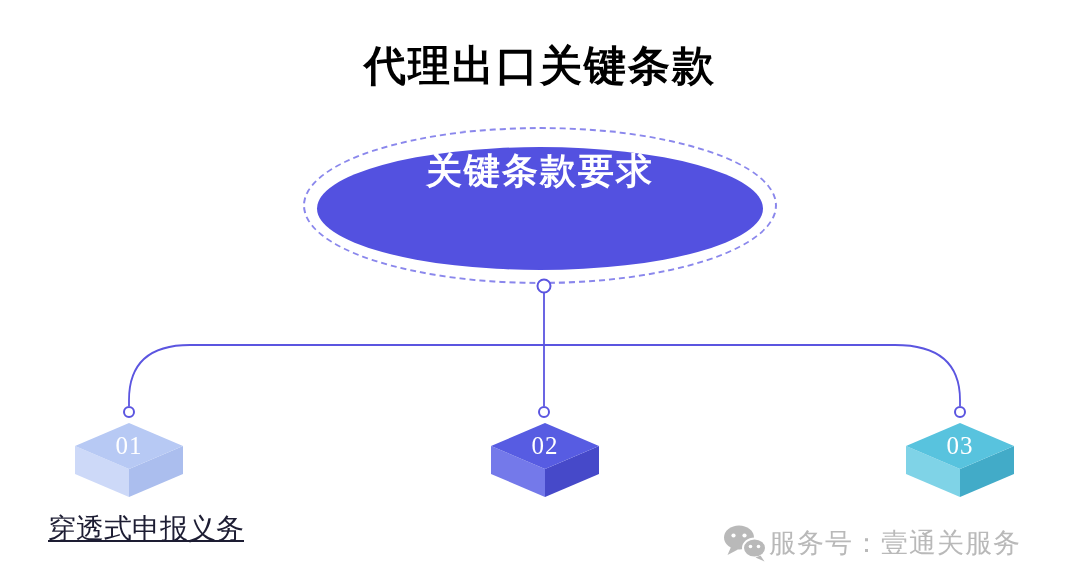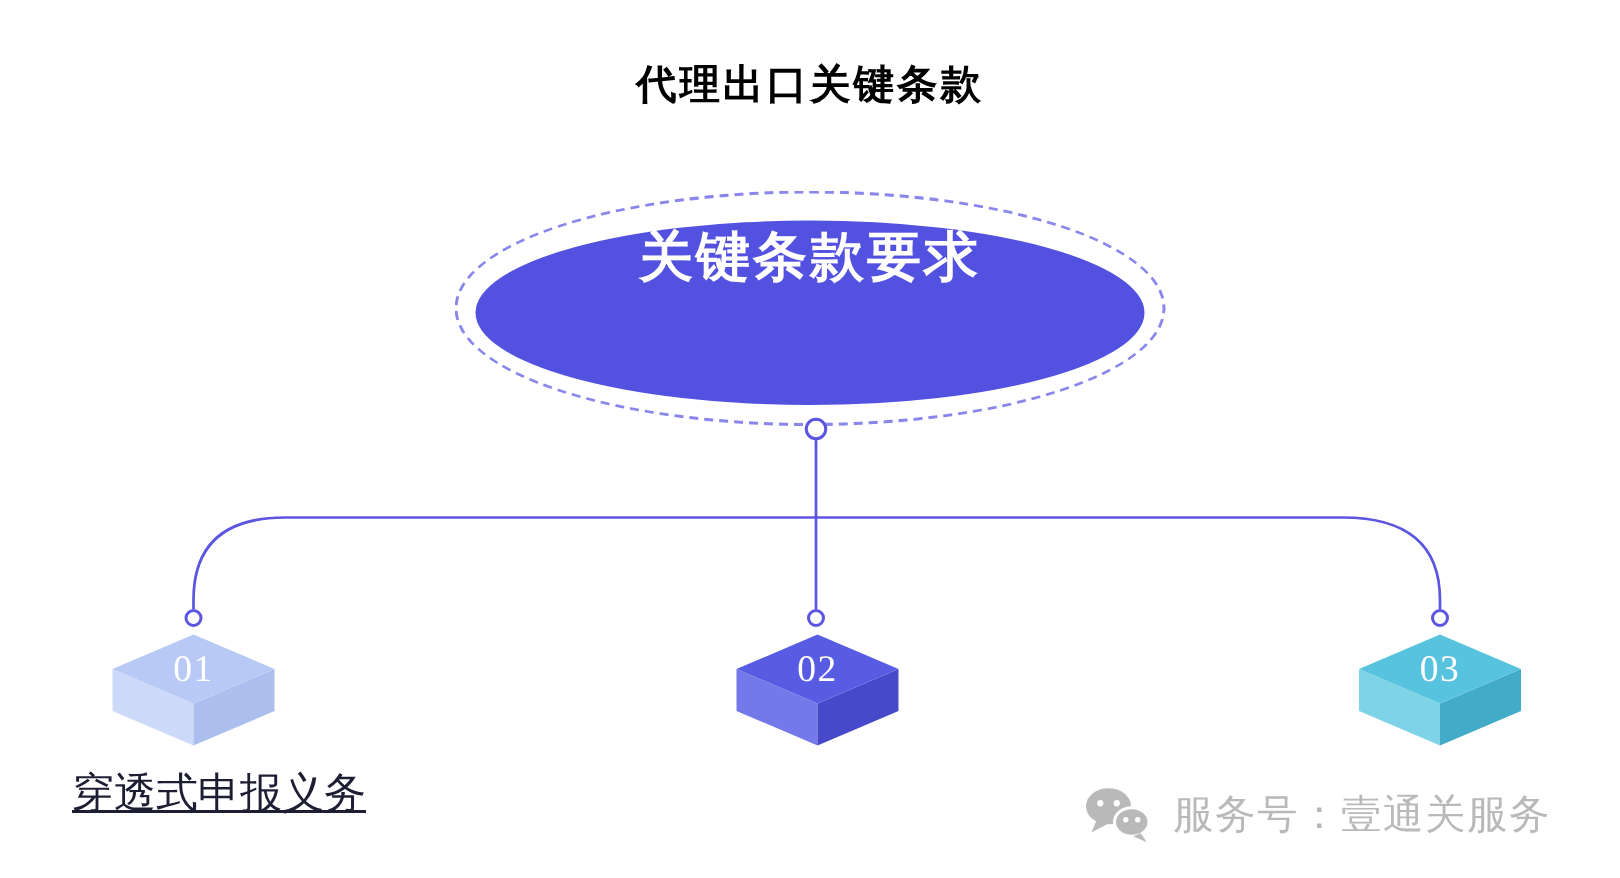--- a/index.html
+++ b/index.html
@@ -14,21 +14,21 @@
     position: absolute;
     left: 0; top: 0;
     width: 1080px; height: 585px;
     background: #ffffff;
   }
   .page-title {
     position: absolute;
     left: 0; top: 38px;
     width: 1080px;
     text-align: center;
-    font-size: 27px;
+    font-size: 42px;
     font-weight: 800;
     letter-spacing: 2px;
     color: #000000;
     z-index: 2;
   }
   .ellipse-dashed {
     position: absolute;
     left: 303px; top: 127px;
     width: 474px; height: 157px;
     border: 2px dashed #8a87ec;
@@ -82,21 +82,21 @@
     z-index: 5;
   }
   .node-label.n0 { left: 146px; text-decoration: underline; }
   .node-label.n1 { left: 545px; }
   .node-label.n2 { left: 960px; }
   .watermark {
     position: absolute;
     left: 722px; top: 524px;
     display: flex;
     align-items: center;
-    gap: 14px;
+    gap: 1px;
     z-index: 4;
   }
   .watermark-text {
     font-size: 27px;
     font-weight: 500;
     color: #b9b9b9;
     letter-spacing: 1px;
     white-space: nowrap;
   }
 </style>

